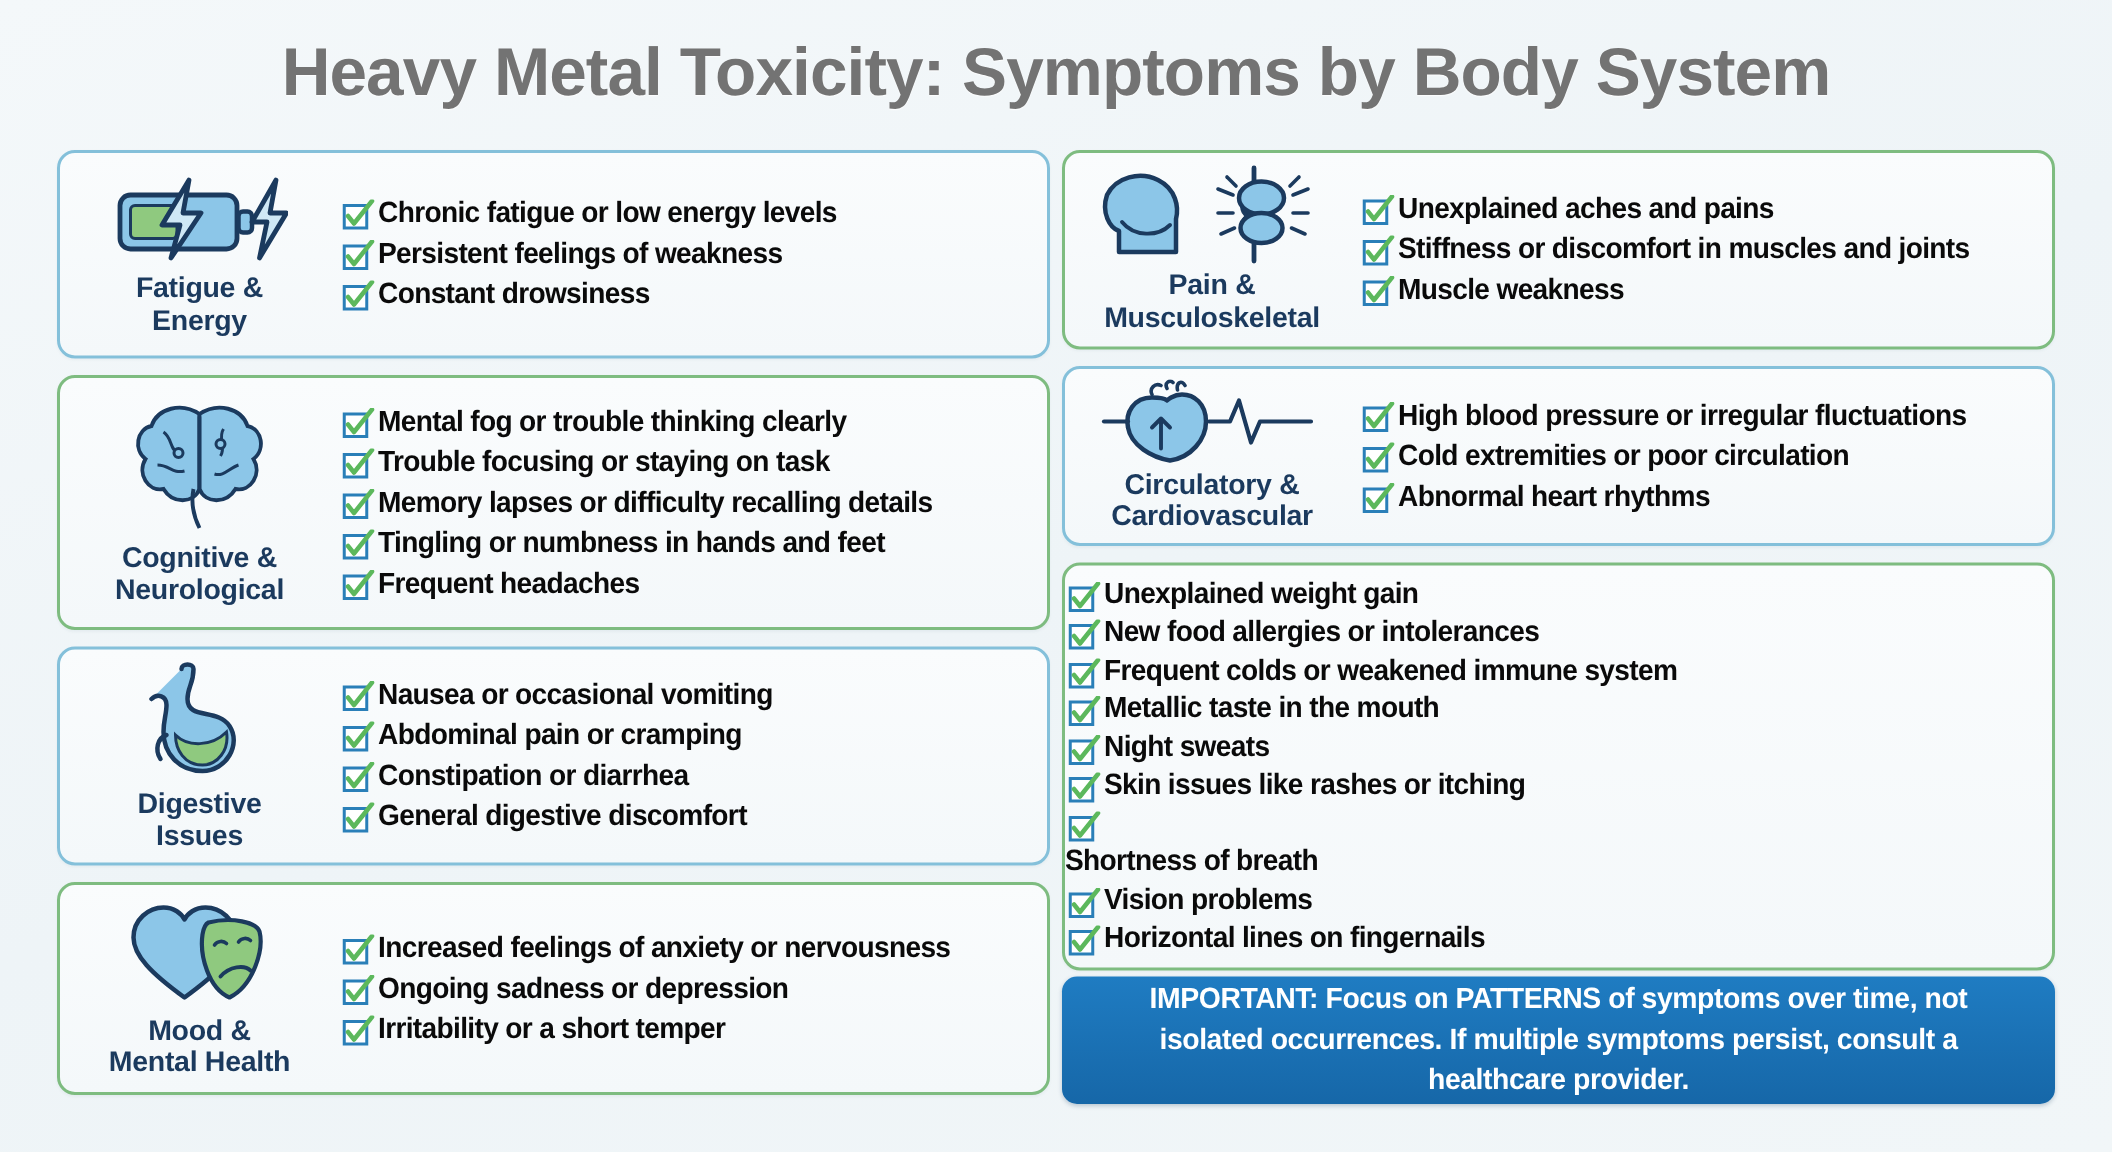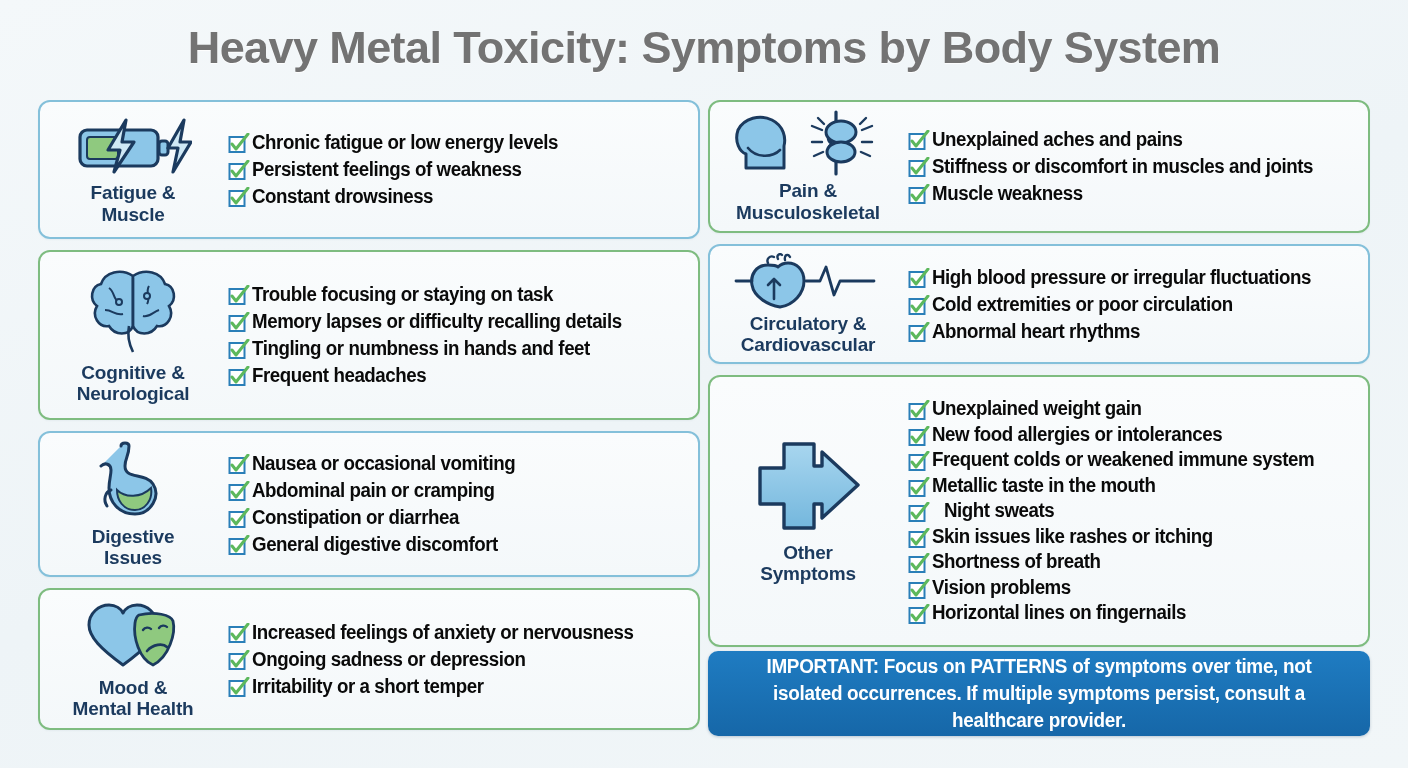--- a/index.html
+++ b/index.html
@@ -109,21 +109,21 @@
           <svg width="118" height="56" viewBox="0 0 118 56">
             <rect x="6" y="12" width="78" height="36" rx="7" fill="#8cc6e8" stroke="#1b3a5e" stroke-width="3.2"></rect>
             <rect x="13" y="19" width="31" height="22" rx="3" fill="#8fc97f" stroke="#1b3a5e" stroke-width="2"></rect>
             <rect x="85" y="23" width="9" height="14" rx="3" fill="#8cc6e8" stroke="#1b3a5e" stroke-width="3"></rect>
             <path d="M52 2 L34 32 L46 32 L40 54 L60 24 L48 24 Z" fill="#cfe8f5" stroke="#1b3a5e" stroke-width="3.2" stroke-linejoin="round"></path>
             <path d="M110 2 L94 30 L104 30 L99 54 L117 24 L106 24 Z" fill="#cfe8f5" stroke="#1b3a5e" stroke-width="3.2" stroke-linejoin="round"></path>
           </svg>
         </div>
         <div class="icon-label">
           <span>Fatigue &amp;</span><br>
-          <span>Muscle</span>
+          <span>Energy</span>
         </div>
       </div>
       <div class="list-col">
         <div class="item">
           <span class="chk">
               <svg width="22" height="22" viewBox="0 0 22 22">
                 <rect x="1.5" y="4" width="15" height="15" fill="#ffffff" stroke="#2a7fb8" stroke-width="2"></rect>
                 <path d="M4 11 L8 16 L20 1" fill="none" stroke="#5cb85c" stroke-width="3" stroke-linecap="round" stroke-linejoin="round"></path>
               </svg>
             </span>
@@ -165,20 +165,29 @@
             <circle cx="62" cy="30" r="3" fill="#8cc6e8" stroke="#1b3a5e" stroke-width="2"></circle>
             <path d="M44 60 C42 70 44 78 48 86" stroke="#1b3a5e" stroke-width="2.6" fill="none"></path>
           </svg>
         </div>
         <div class="icon-label">
           <span>Cognitive &amp;</span><br>
           <span>Neurological</span>
         </div>
       </div>
       <div class="list-col">
+        <div class="item">
+          <span class="chk">
+              <svg width="22" height="22" viewBox="0 0 22 22">
+                <rect x="1.5" y="4" width="15" height="15" fill="#ffffff" stroke="#2a7fb8" stroke-width="2"></rect>
+                <path d="M4 11 L8 16 L20 1" fill="none" stroke="#5cb85c" stroke-width="3" stroke-linecap="round" stroke-linejoin="round"></path>
+              </svg>
+            </span>
+          <span class="item-text">Mental fog or trouble thinking clearly</span>
+        </div>
         <div class="item">
           <span class="chk">
               <svg width="22" height="22" viewBox="0 0 22 22">
                 <rect x="1.5" y="4" width="15" height="15" fill="#ffffff" stroke="#2a7fb8" stroke-width="2"></rect>
                 <path d="M4 11 L8 16 L20 1" fill="none" stroke="#5cb85c" stroke-width="3" stroke-linecap="round" stroke-linejoin="round"></path>
               </svg>
             </span>
           <span class="item-text">Trouble focusing or staying on task</span>
         </div>
         <div class="item">
@@ -414,37 +423,20 @@
                 <rect x="1.5" y="4" width="15" height="15" fill="#ffffff" stroke="#2a7fb8" stroke-width="2"></rect>
                 <path d="M4 11 L8 16 L20 1" fill="none" stroke="#5cb85c" stroke-width="3" stroke-linecap="round" stroke-linejoin="round"></path>
               </svg>
             </span>
           <span class="item-text">Abnormal heart rhythms</span>
         </div>
       </div>
     </div>
 
     <div class="card green" style="height:272px;">
-      <div class="icon-col wide">
-        <div class="icon-art" style="height:100px;">
-          <svg width="116" height="100" viewBox="0 0 116 100">
-            <defs>
-              <linearGradient id="xg" x1="0" y1="0" x2="0" y2="1">
-                <stop offset="0%" stop-color="#a8d6ef"></stop>
-                <stop offset="100%" stop-color="#74b7dd"></stop>
-              </linearGradient>
-            </defs>
-            <path d="M34 6 L64 6 L64 28 L72 28 L72 14 L108 47 L72 80 L72 66 L64 66 L64 90 L34 90 L34 66 L10 66 L10 30 L34 30 Z" fill="url(#xg)" stroke="#1b3a5e" stroke-width="3.4" stroke-linejoin="round"></path>
-          </svg>
-        </div>
-        <div class="icon-label">
-          <span>Other</span><br>
-          <span>Symptoms</span>
-        </div>
-      </div>
       <div class="list-col" style="padding-left:0;">
         <div class="item" style="line-height:25.5px;">
           <span class="chk" style="height:25.5px;">
               <svg width="22" height="22" viewBox="0 0 22 22">
                 <rect x="1.5" y="4" width="15" height="15" fill="#ffffff" stroke="#2a7fb8" stroke-width="2"></rect>
                 <path d="M4 11 L8 16 L20 1" fill="none" stroke="#5cb85c" stroke-width="3" stroke-linecap="round" stroke-linejoin="round"></path>
               </svg>
             </span>
           <span class="item-text">Unexplained weight gain</span>
         </div>
@@ -468,39 +460,39 @@
         </div>
         <div class="item" style="line-height:25.5px;">
           <span class="chk" style="height:25.5px;">
               <svg width="22" height="22" viewBox="0 0 22 22">
                 <rect x="1.5" y="4" width="15" height="15" fill="#ffffff" stroke="#2a7fb8" stroke-width="2"></rect>
                 <path d="M4 11 L8 16 L20 1" fill="none" stroke="#5cb85c" stroke-width="3" stroke-linecap="round" stroke-linejoin="round"></path>
               </svg>
             </span>
           <span class="item-text">Metallic taste in the mouth</span>
         </div>
-        <div class="item" style="line-height:25.5px;gap:12px;">
+        <div class="item" style="line-height:25.5px;">
           <span class="chk" style="height:25.5px;">
               <svg width="22" height="22" viewBox="0 0 22 22">
                 <rect x="1.5" y="4" width="15" height="15" fill="#ffffff" stroke="#2a7fb8" stroke-width="2"></rect>
                 <path d="M4 11 L8 16 L20 1" fill="none" stroke="#5cb85c" stroke-width="3" stroke-linecap="round" stroke-linejoin="round"></path>
               </svg>
             </span>
           <span class="item-text">Night sweats</span>
         </div>
         <div class="item" style="line-height:25.5px;">
           <span class="chk" style="height:25.5px;">
               <svg width="22" height="22" viewBox="0 0 22 22">
                 <rect x="1.5" y="4" width="15" height="15" fill="#ffffff" stroke="#2a7fb8" stroke-width="2"></rect>
                 <path d="M4 11 L8 16 L20 1" fill="none" stroke="#5cb85c" stroke-width="3" stroke-linecap="round" stroke-linejoin="round"></path>
               </svg>
             </span>
           <span class="item-text">Skin issues like rashes or itching</span>
         </div>
-        <div class="item" style="line-height:25.5px;">
+        <div class="item" style="line-height:25.5px;flex-direction:column;">
           <span class="chk" style="height:25.5px;">
               <svg width="22" height="22" viewBox="0 0 22 22">
                 <rect x="1.5" y="4" width="15" height="15" fill="#ffffff" stroke="#2a7fb8" stroke-width="2"></rect>
                 <path d="M4 11 L8 16 L20 1" fill="none" stroke="#5cb85c" stroke-width="3" stroke-linecap="round" stroke-linejoin="round"></path>
               </svg>
             </span>
           <span class="item-text">Shortness of breath</span>
         </div>
         <div class="item" style="line-height:25.5px;text-align:right;">
           <span class="chk" style="height:25.5px;">

